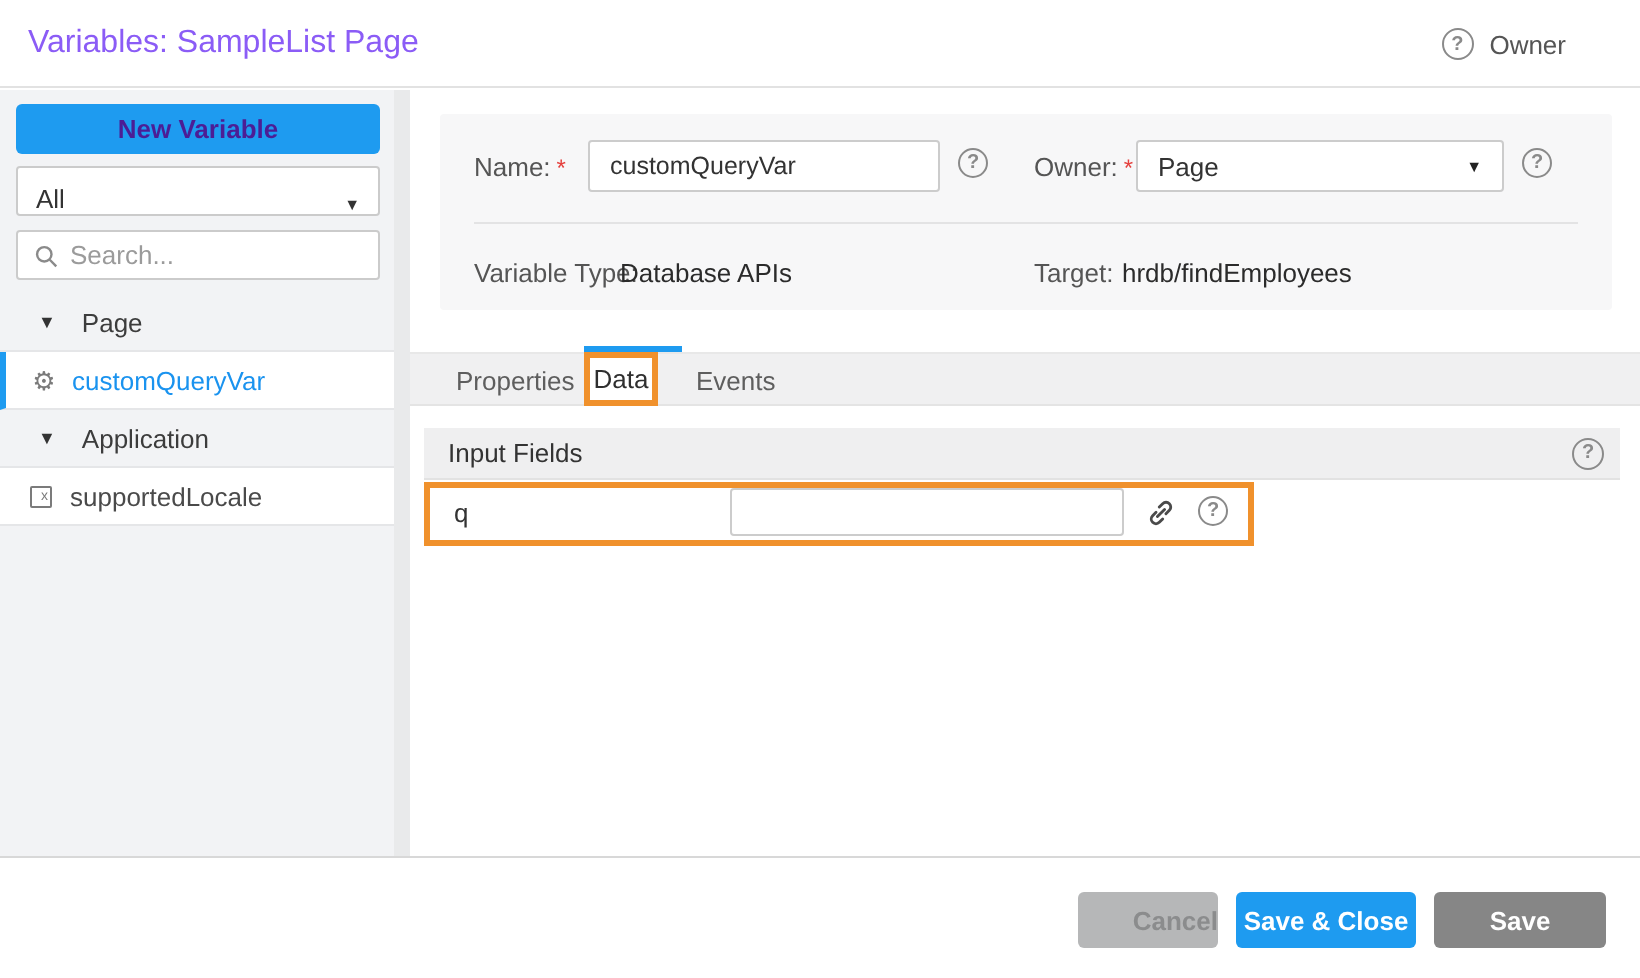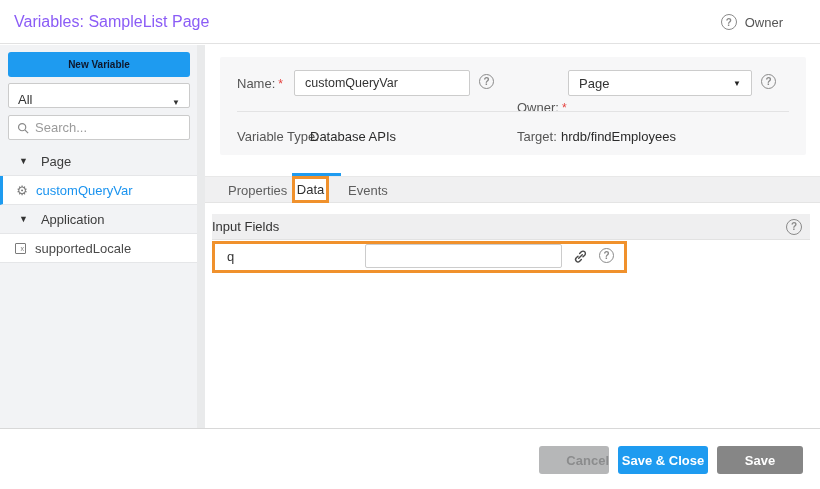--- a/index.html
+++ b/index.html
@@ -15,21 +15,21 @@
           gap:8px; color:#555; font-size:13px; cursor:pointer; }
   .qmark { display:inline-flex; align-items:center; justify-content:center; width:16px; height:16px;
            border:1px solid #8a8a8a; border-radius:50%; color:#8a8a8a; font-size:10px; font-weight:bold;
            background:transparent; flex:0 0 auto; }
   .qmark.small { width:15px; height:15px; }
 
   
   .sidebar { position:absolute; top:45px; left:0; width:197px; height:383px; background:#f2f3f5; }
   .scrollstrip { position:absolute; top:45px; left:197px; width:8px; height:383px; background:#e9eaeb; }
   .btn-new { position:absolute; left:8px; top:7px; width:182px; height:25px; background:#1e9bf0;
-             color:#0f172a; border:none; border-radius:3px; font-size:10px; font-weight:bold;
+             color:#4c1d95; border:none; border-radius:3px; font-size:13px; font-weight:bold;
              font-family:inherit; cursor:pointer; }
   .filter { position:absolute; left:8px; top:38px; width:182px; height:25px; background:#fff;
             border:1px solid #cbcbcb; border-radius:2px; font-size:13px; color:#333;
             display:flex; align-items:flex-end; padding:0 9px; cursor:pointer; }
   .filter .caret { margin-left:auto; font-size:8px; color:#333; }
   .search { position:absolute; left:8px; top:70px; width:182px; height:25px; background:#fff;
             border:1px solid #cbcbcb; border-radius:2px; display:flex; align-items:center; padding:0 8px; }
   .search svg { flex:0 0 auto; }
   .search input { border:none; outline:none; background:transparent; margin-left:6px; width:140px;
                   font-size:13px; color:#333; font-family:inherit; }
@@ -50,21 +50,21 @@
   
   .main { position:absolute; top:45px; left:205px; width:615px; height:383px; background:#fff; }
   .card { position:absolute; left:15px; top:12px; width:586px; height:98px; background:#f7f7f8; border-radius:2px; }
   .flabel { font-size:13px; color:#555; }
   .req { color:#e5413e; margin-left:3px; font-size:12px; }
   .name-label  { position:absolute; left:17px;  top:19px; }
   .name-input  { position:absolute; left:74px;  top:13px; width:176px; height:26px; border:1px solid #ccc;
                  border-radius:2px; background:#fff; font-size:12.5px; color:#333; padding:0 10px;
                  font-family:inherit; outline:none; }
   .q-name      { position:absolute; left:259px; top:17px; }
-  .owner-label { position:absolute; left:297px; top:19px;margin-top:24px; }
+  .owner-label { position:absolute; left:297px; top:19px; }
   .owner-select{ position:absolute; left:348px; top:13px; width:184px; height:26px; border:1px solid #ccc;
                  border-radius:2px; background:#fff; font-size:13px; color:#333; display:flex;
                  align-items:center; padding:0 10px; cursor:pointer; }
   .owner-select .caret { margin-left:auto; font-size:8px; color:#222; }
   .q-owner     { position:absolute; left:541px; top:17px; }
   .card-div { position:absolute; left:17px; right:17px; top:54px; border-top:1px solid #e3e3e4; }
   .vt-label  { position:absolute; left:17px;  top:72px; }
   .vt-value  { position:absolute; left:90px;  top:72px; font-size:13px; color:#2b2b2b; }
   .tg-label  { position:absolute; left:297px; top:72px; }
   .tg-value  { position:absolute; left:341px; top:72px; font-size:13px; color:#2b2b2b; }
@@ -76,21 +76,21 @@
   .tab-properties { left:23px; }
   .tab-events { left:143px; }
   .tab-data-underline { position:absolute; left:87px; top:128px; width:49px; height:3px; background:#1e9bf0; }
   .tab-data { position:absolute; left:87px; top:131px; width:37px; height:27px; background:#fff;
               border:3px solid #f0912c; color:#2f2f2f; font-size:13px; display:flex; align-items:center;
               justify-content:center; cursor:pointer; }
 
   
   .section-bar { position:absolute; left:7px; top:169px; width:598px; height:26px; background:#efeff0;
                  border-bottom:1px solid #e2e2e2; display:flex; align-items:center; }
-  .section-bar .stitle { font-size:13px; color:#333; }
+  .section-bar .stitle { margin-left:12px; font-size:13px; color:#333; }
   .section-bar .qmark { margin-left:auto; margin-right:8px; }
   .field-row { position:absolute; left:7px; top:196px; width:415px; height:32px; background:#fff;
                border:3px solid #f0912c; }
   .field-name { position:absolute; left:12px; top:5px; font-size:13px; color:#333; }
   .field-input { position:absolute; left:150px; top:0px; width:197px; height:24px; border:1px solid #ccc;
                  border-radius:2px; background:#fff; font-size:12.5px; color:#333; padding:0 8px;
                  font-family:inherit; outline:none; }
   .link-btn { position:absolute; left:356px; top:4px; width:18px; height:18px; background:none; border:none;
               cursor:pointer; padding:0; }
   .q-field { position:absolute; left:384px; top:4px; }

